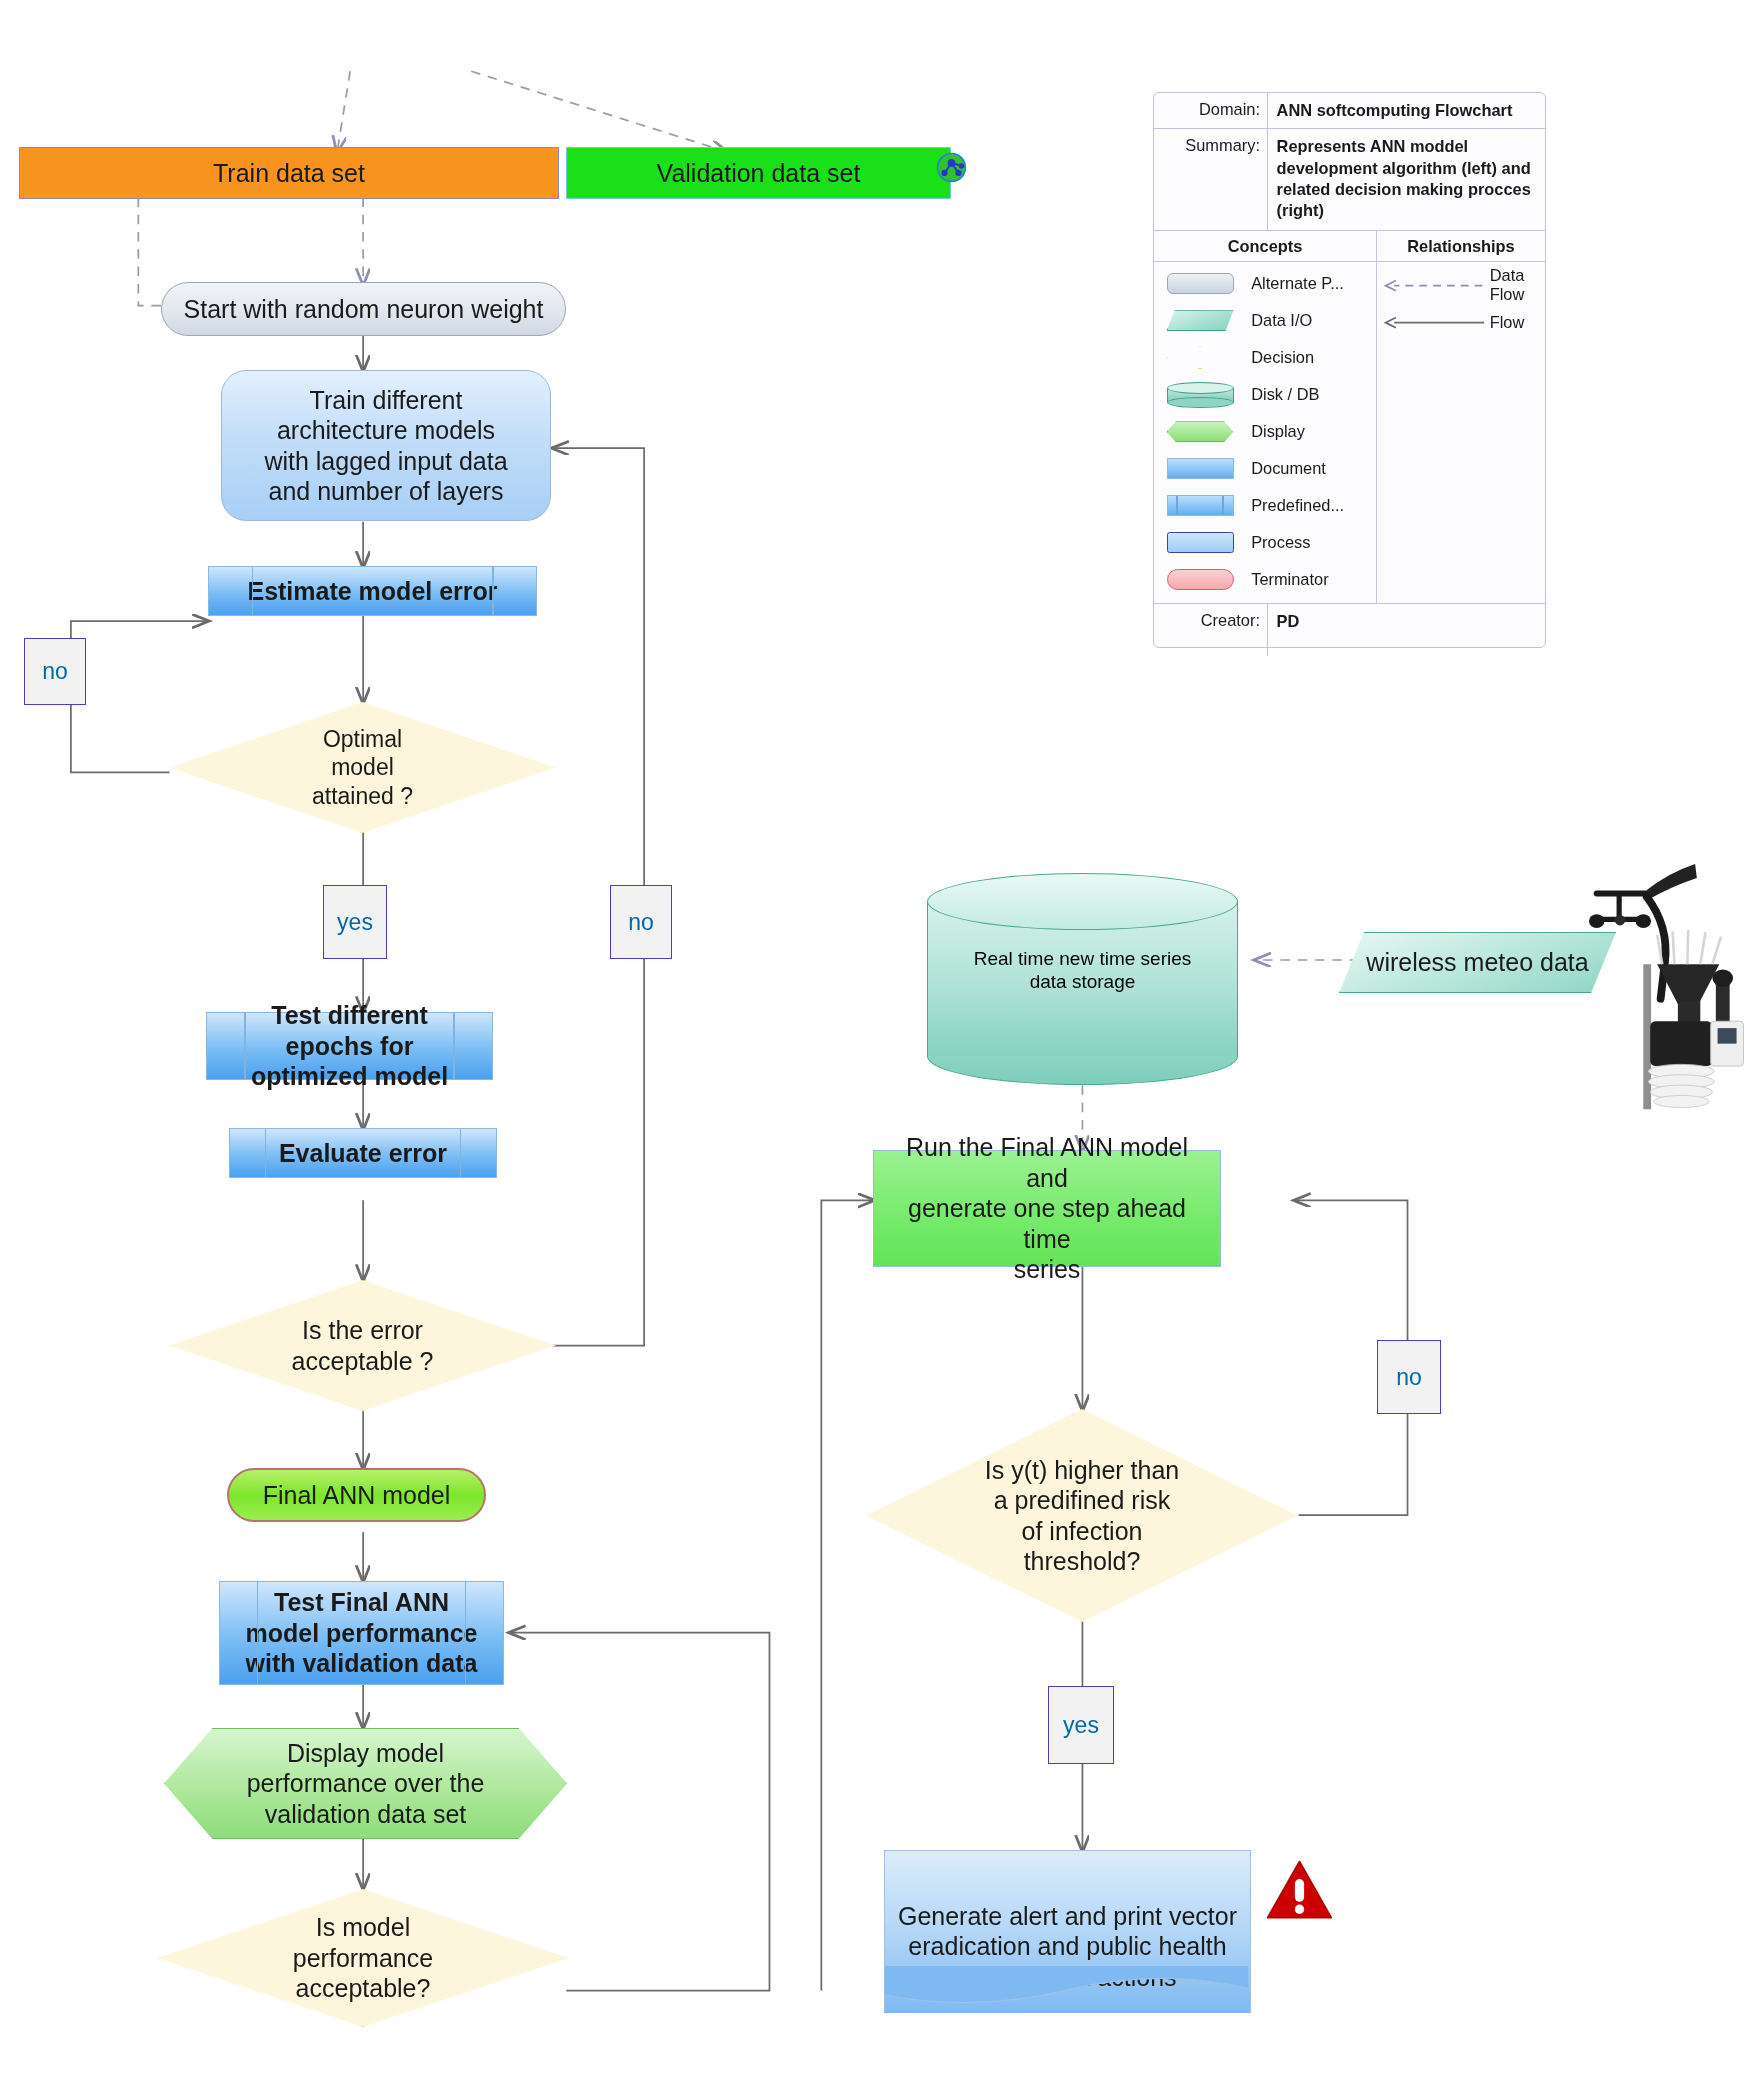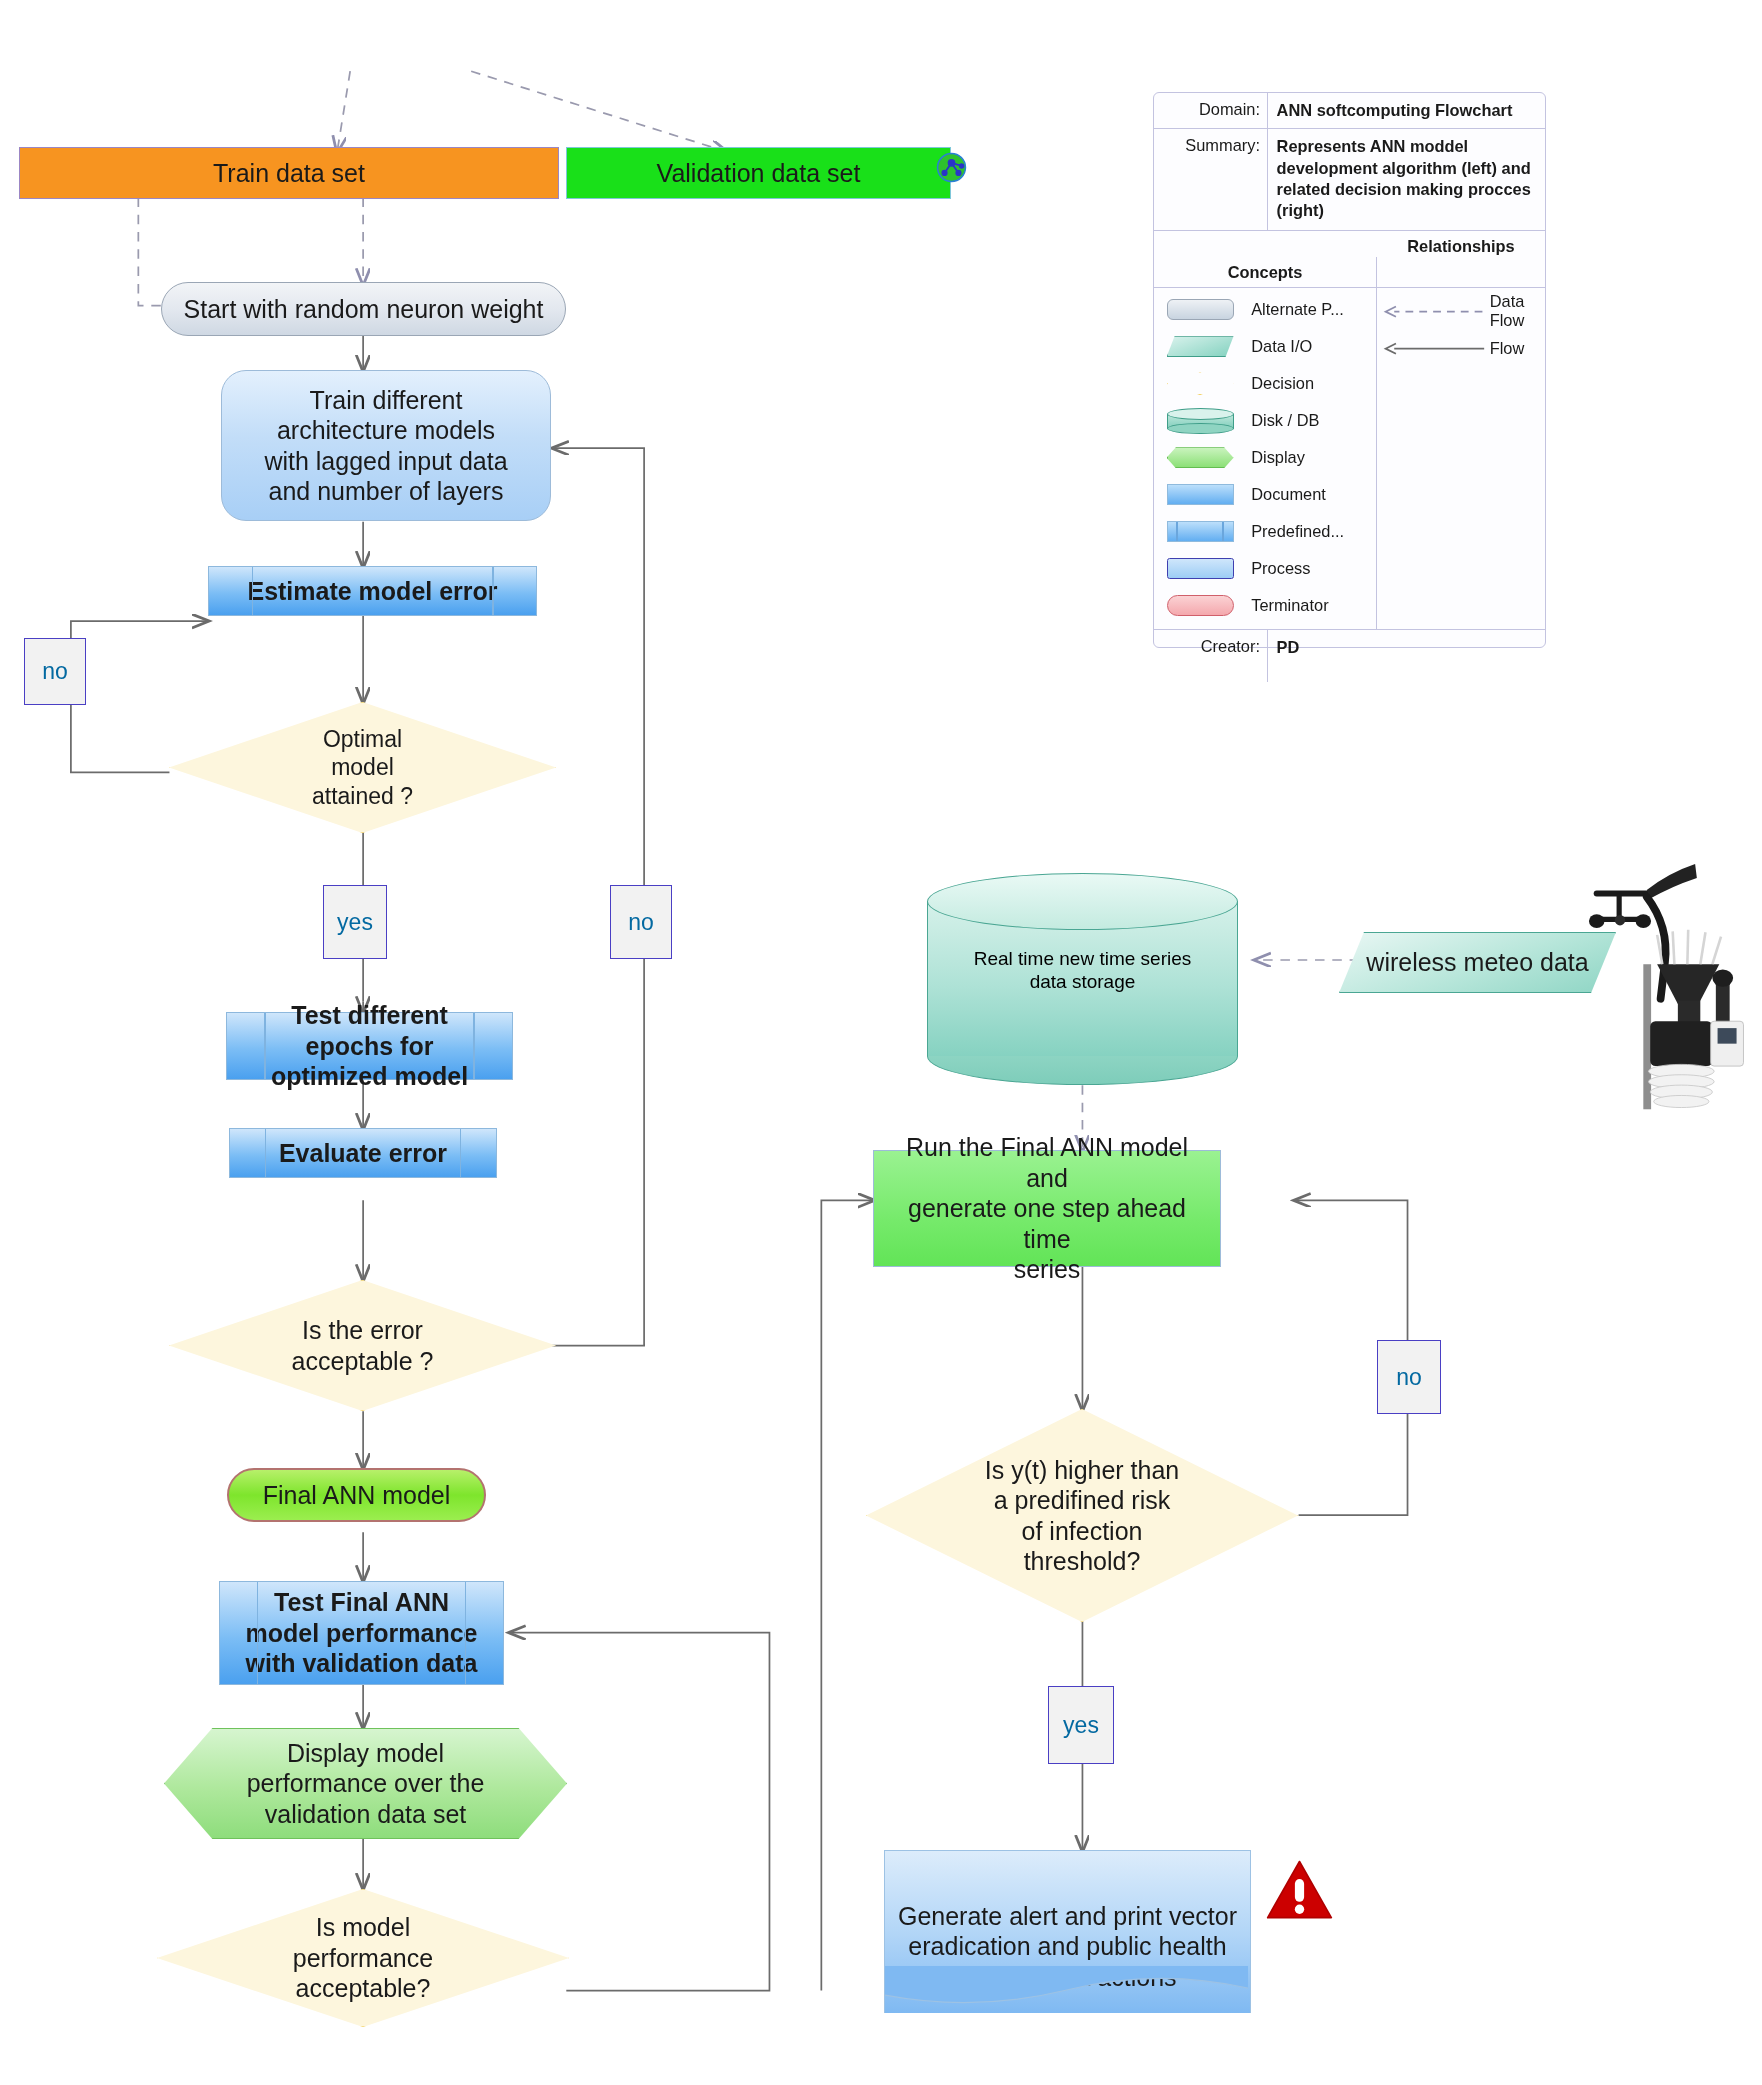--- a/index.html
+++ b/index.html
@@ -105,21 +105,21 @@
   .legend {
     position:absolute; left:1153px; top:92px; width:393px; height:556px;
     border:1.3px solid #c3c3e0; border-radius:6px; background:#fdfdff;
     font-size:16.4px; color:#1a1a1a;
   }
   .lg-row { display:flex; border-bottom:1.3px solid #c3c3e0; }
   .lg-lab { width:114px; flex:none; text-align:right; padding:7px 7px 7px 3.5px; border-right:1.3px solid #c3c3e0; font-weight:400;}
   .lg-val { flex:1; padding:7px 7px 7px 8.6px; font-weight:bold; line-height:1.3; }
   .lg-head { display:flex; border-bottom:1.3px solid #c3c3e0; font-weight:bold; }
   .lg-head > div { padding:5.2px 0; text-align:center; }
-  .lg-head .c1 { width:223px; flex:none; border-right:1.3px solid #c3c3e0;margin-top:26px;}
+  .lg-head .c1 { width:223px; flex:none; border-right:1.3px solid #c3c3e0;}
   .lg-head .c2 { flex:1; }
   .lg-body { display:flex; border-bottom:1.3px solid #c3c3e0; }
   .lg-concepts { width:223px; flex:none; border-right:1.3px solid #c3c3e0; padding:3.5px 0 5.2px 0;}
   .lg-rel { flex:1; padding:5.2px 0 0 5.2px; }
   .lg-item { display:flex; align-items:center; height:37px; }
   .lg-ico { width:92px; flex:none; display:flex; align-items:center; justify-content:center; }
   .lg-txt { flex:1; padding-left:5.2px; font-size:16.4px; }
   .lg-rel-item { display:flex; align-items:center; height:37px; }
   .lg-rel-art { width:104px; flex:none; position:relative; height:17.3px; }
   .lg-rel-txt { padding-left:3.5px; font-size:16.4px; }
@@ -254,21 +254,21 @@
   </div>
 
   <div class="label-sq" style="left:323px; top:885px; width:64px; height:74px;">
     <span>yes</span>
   </div>
 
   <div class="label-sq" style="left:610px; top:885px; width:62px; height:74px;">
     <span>no</span>
   </div>
 
-  <div class="node predefined" style="left:226px; top:1012px; width:287px; height:68px; font-size:25px; font-weight:bold;">
+  <div class="node predefined" style="left:206px; top:1012px; width:287px; height:68px; font-size:25px; font-weight:bold;">
     <span class="txt">Test different<br>epochs for<br>optimized model</span>
   </div>
 
   <div class="node predefined" style="left:229px; top:1128px; width:268px; height:50px; font-size:25px; font-weight:bold;">
     <span class="txt">Evaluate error</span>
   </div>
 
   <div class="node decision" style="left:169px; top:1280px; width:387px; height:131px; font-size:25px;">
     <span class="txt">Is the error<br>acceptable ?</span>
   </div>

